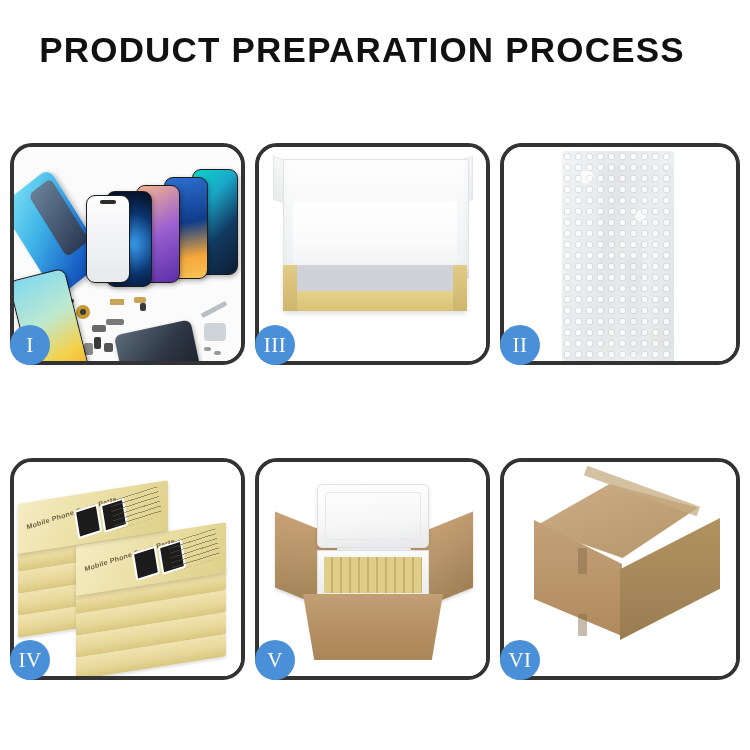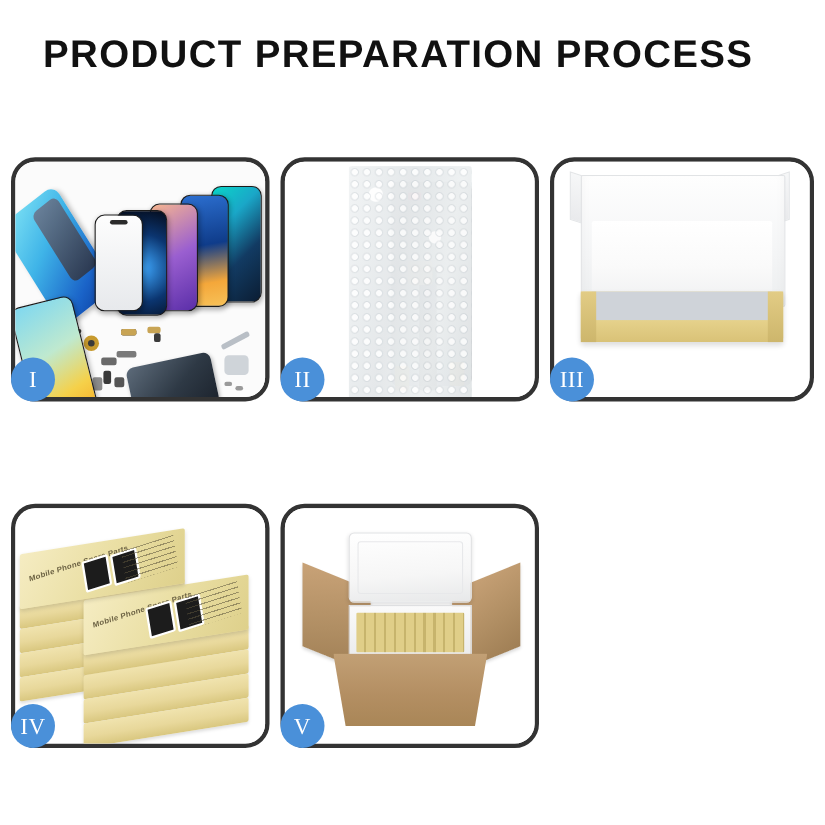--- a/index.html
+++ b/index.html
@@ -384,51 +384,51 @@
         <div class="pt" style="left:186px;top:160px;width:28px;height:5px;background:#b9bfc6;transform:rotate(-28deg);"></div>
         <div class="pt" style="left:190px;top:176px;width:22px;height:18px;background:#cfd4d9;border-radius:4px;"></div>
         <div class="pt" style="left:190px;top:200px;width:7px;height:4px;background:#9a9a9a;"></div>
         <div class="pt" style="left:200px;top:204px;width:7px;height:4px;background:#9a9a9a;"></div>
       </div>
     </div>
     <div class="badge">I</div>
   </div>
 
   <div class="panel">
-    <div class="panel-inner p2">
-      <div class="lcd"></div>
-      <div class="flex"></div>
-      <div class="flex-tab"></div>
-      <div class="goldfoot" style="left:100px;top:186px;"></div>
-      <div class="goldfoot" style="left:150px;top:182px;"></div>
-      <div class="pinkmark"></div>
-      <div class="bubblebag">
-        <div class="bubbletex"></div>
-      </div>
-    </div>
-    <div class="badge">II</div>
-  </div>
-
-  <div class="panel">
     <div class="panel-inner p3">
       <div class="lidwing-l"></div>
       <div class="lidwing-r"></div>
       <div class="lidback"></div>
       <div class="foam"></div>
       <div class="traywrap"></div>
       <div class="boxbase">
         <div class="boxbase-in"></div>
         <div class="boxbase-flapL"></div>
         <div class="boxbase-flapR"></div>
       </div>
     </div>
     <div class="badge">III</div>
   </div>
 
   <div class="panel">
+    <div class="panel-inner p2">
+      <div class="lcd"></div>
+      <div class="flex"></div>
+      <div class="flex-tab"></div>
+      <div class="goldfoot" style="left:100px;top:186px;"></div>
+      <div class="goldfoot" style="left:150px;top:182px;"></div>
+      <div class="pinkmark"></div>
+      <div class="bubblebag">
+        <div class="bubbletex"></div>
+      </div>
+    </div>
+    <div class="badge">II</div>
+  </div>
+
+  <div class="panel">
     <div class="panel-inner p4">
       <div class="stack">
         <div class="rbox" style="left:4px;  top:76px;"></div>
         <div class="rbox" style="left:4px;  top:98px;"></div>
         <div class="rbox" style="left:4px;  top:120px;"></div>
         <div class="rbox" style="left:4px;  top:142px;"></div>
 
         <div class="rbox" style="left:62px; top:118px;"></div>
         <div class="rbox" style="left:62px; top:140px;"></div>
         <div class="rbox" style="left:62px; top:162px;"></div>
@@ -458,14 +458,25 @@
       <div class="flapR5"></div>
       <div class="foamlid"></div>
       <div class="foamtray">
         <div class="trayitems"></div>
       </div>
       <div class="cartonfront"></div>
     </div>
     <div class="badge">V</div>
   </div>
 
+  <div class="panel">
+    <div class="panel-inner p6">
+      <div class="c6-top"></div>
+      <div class="c6-left"></div>
+      <div class="c6-right"></div>
+      <div class="c6-tape"></div>
+      <div class="c6-seam" style="left:74px;top:86px;width:9px;height:26px;"></div>
+      <div class="c6-seam" style="left:74px;top:152px;width:9px;height:22px;"></div>
+    </div>
+    <div class="badge">VI</div>
+  </div>
 
 </div>
 
 </body></html>

